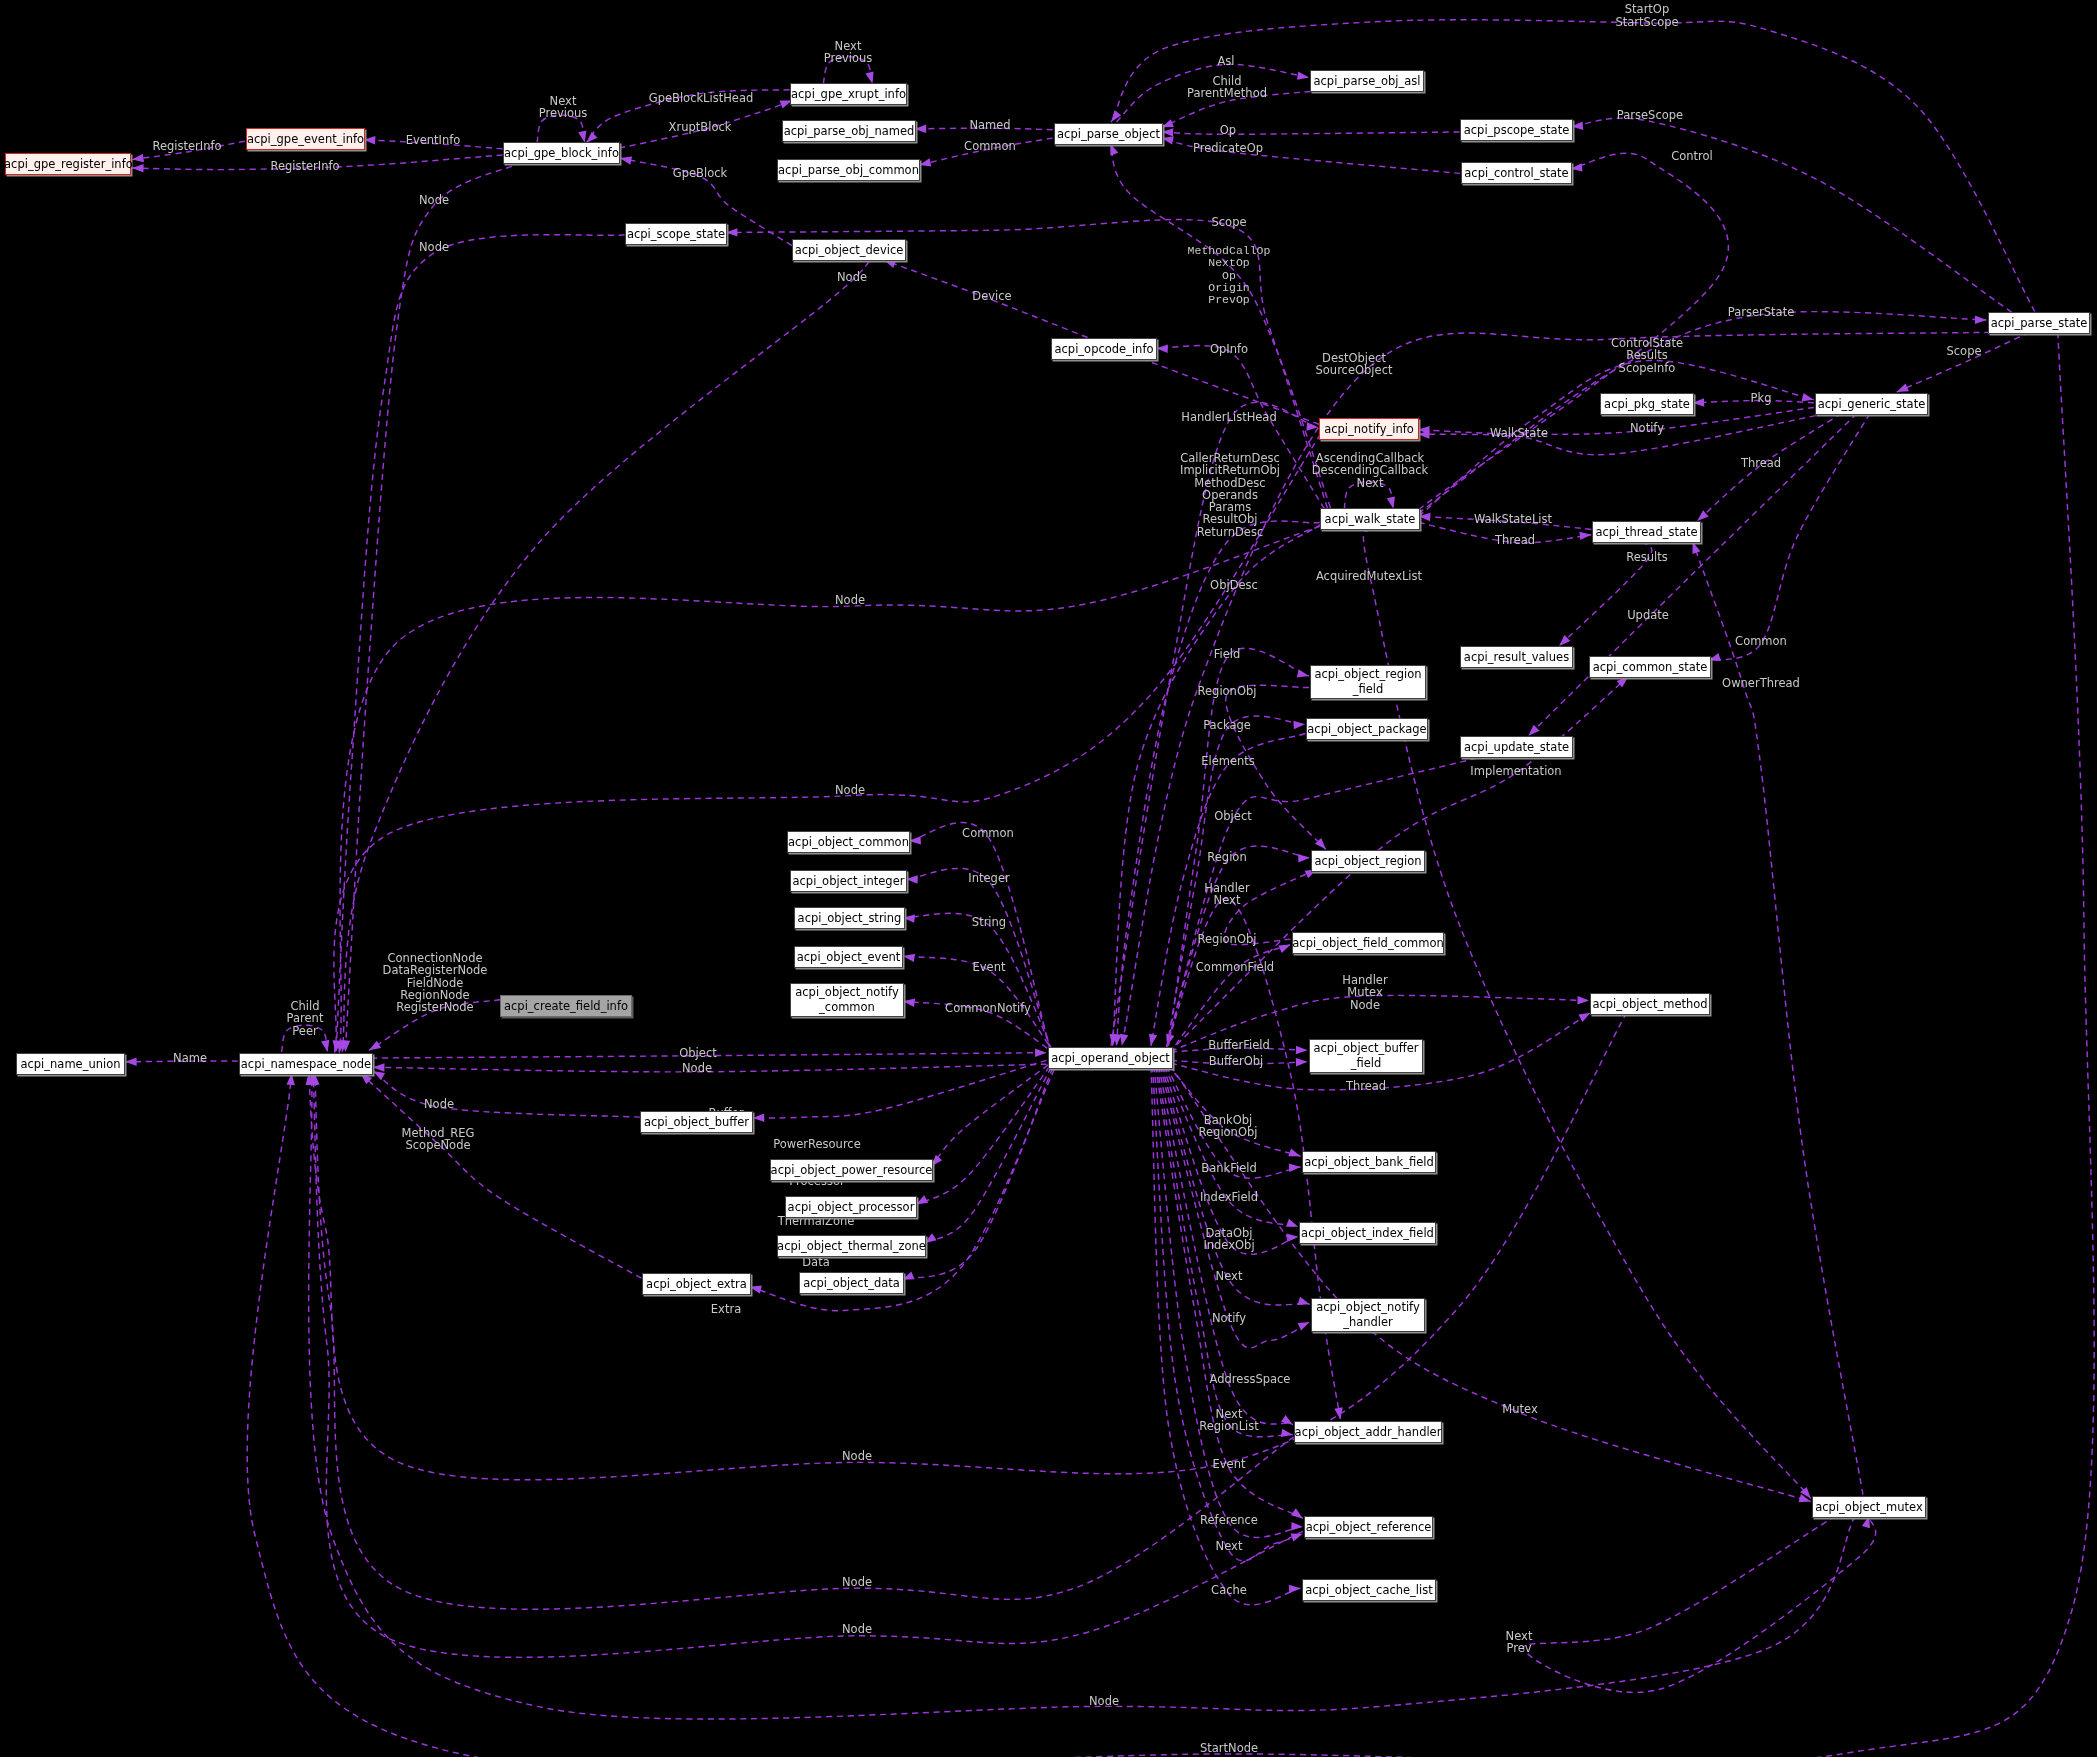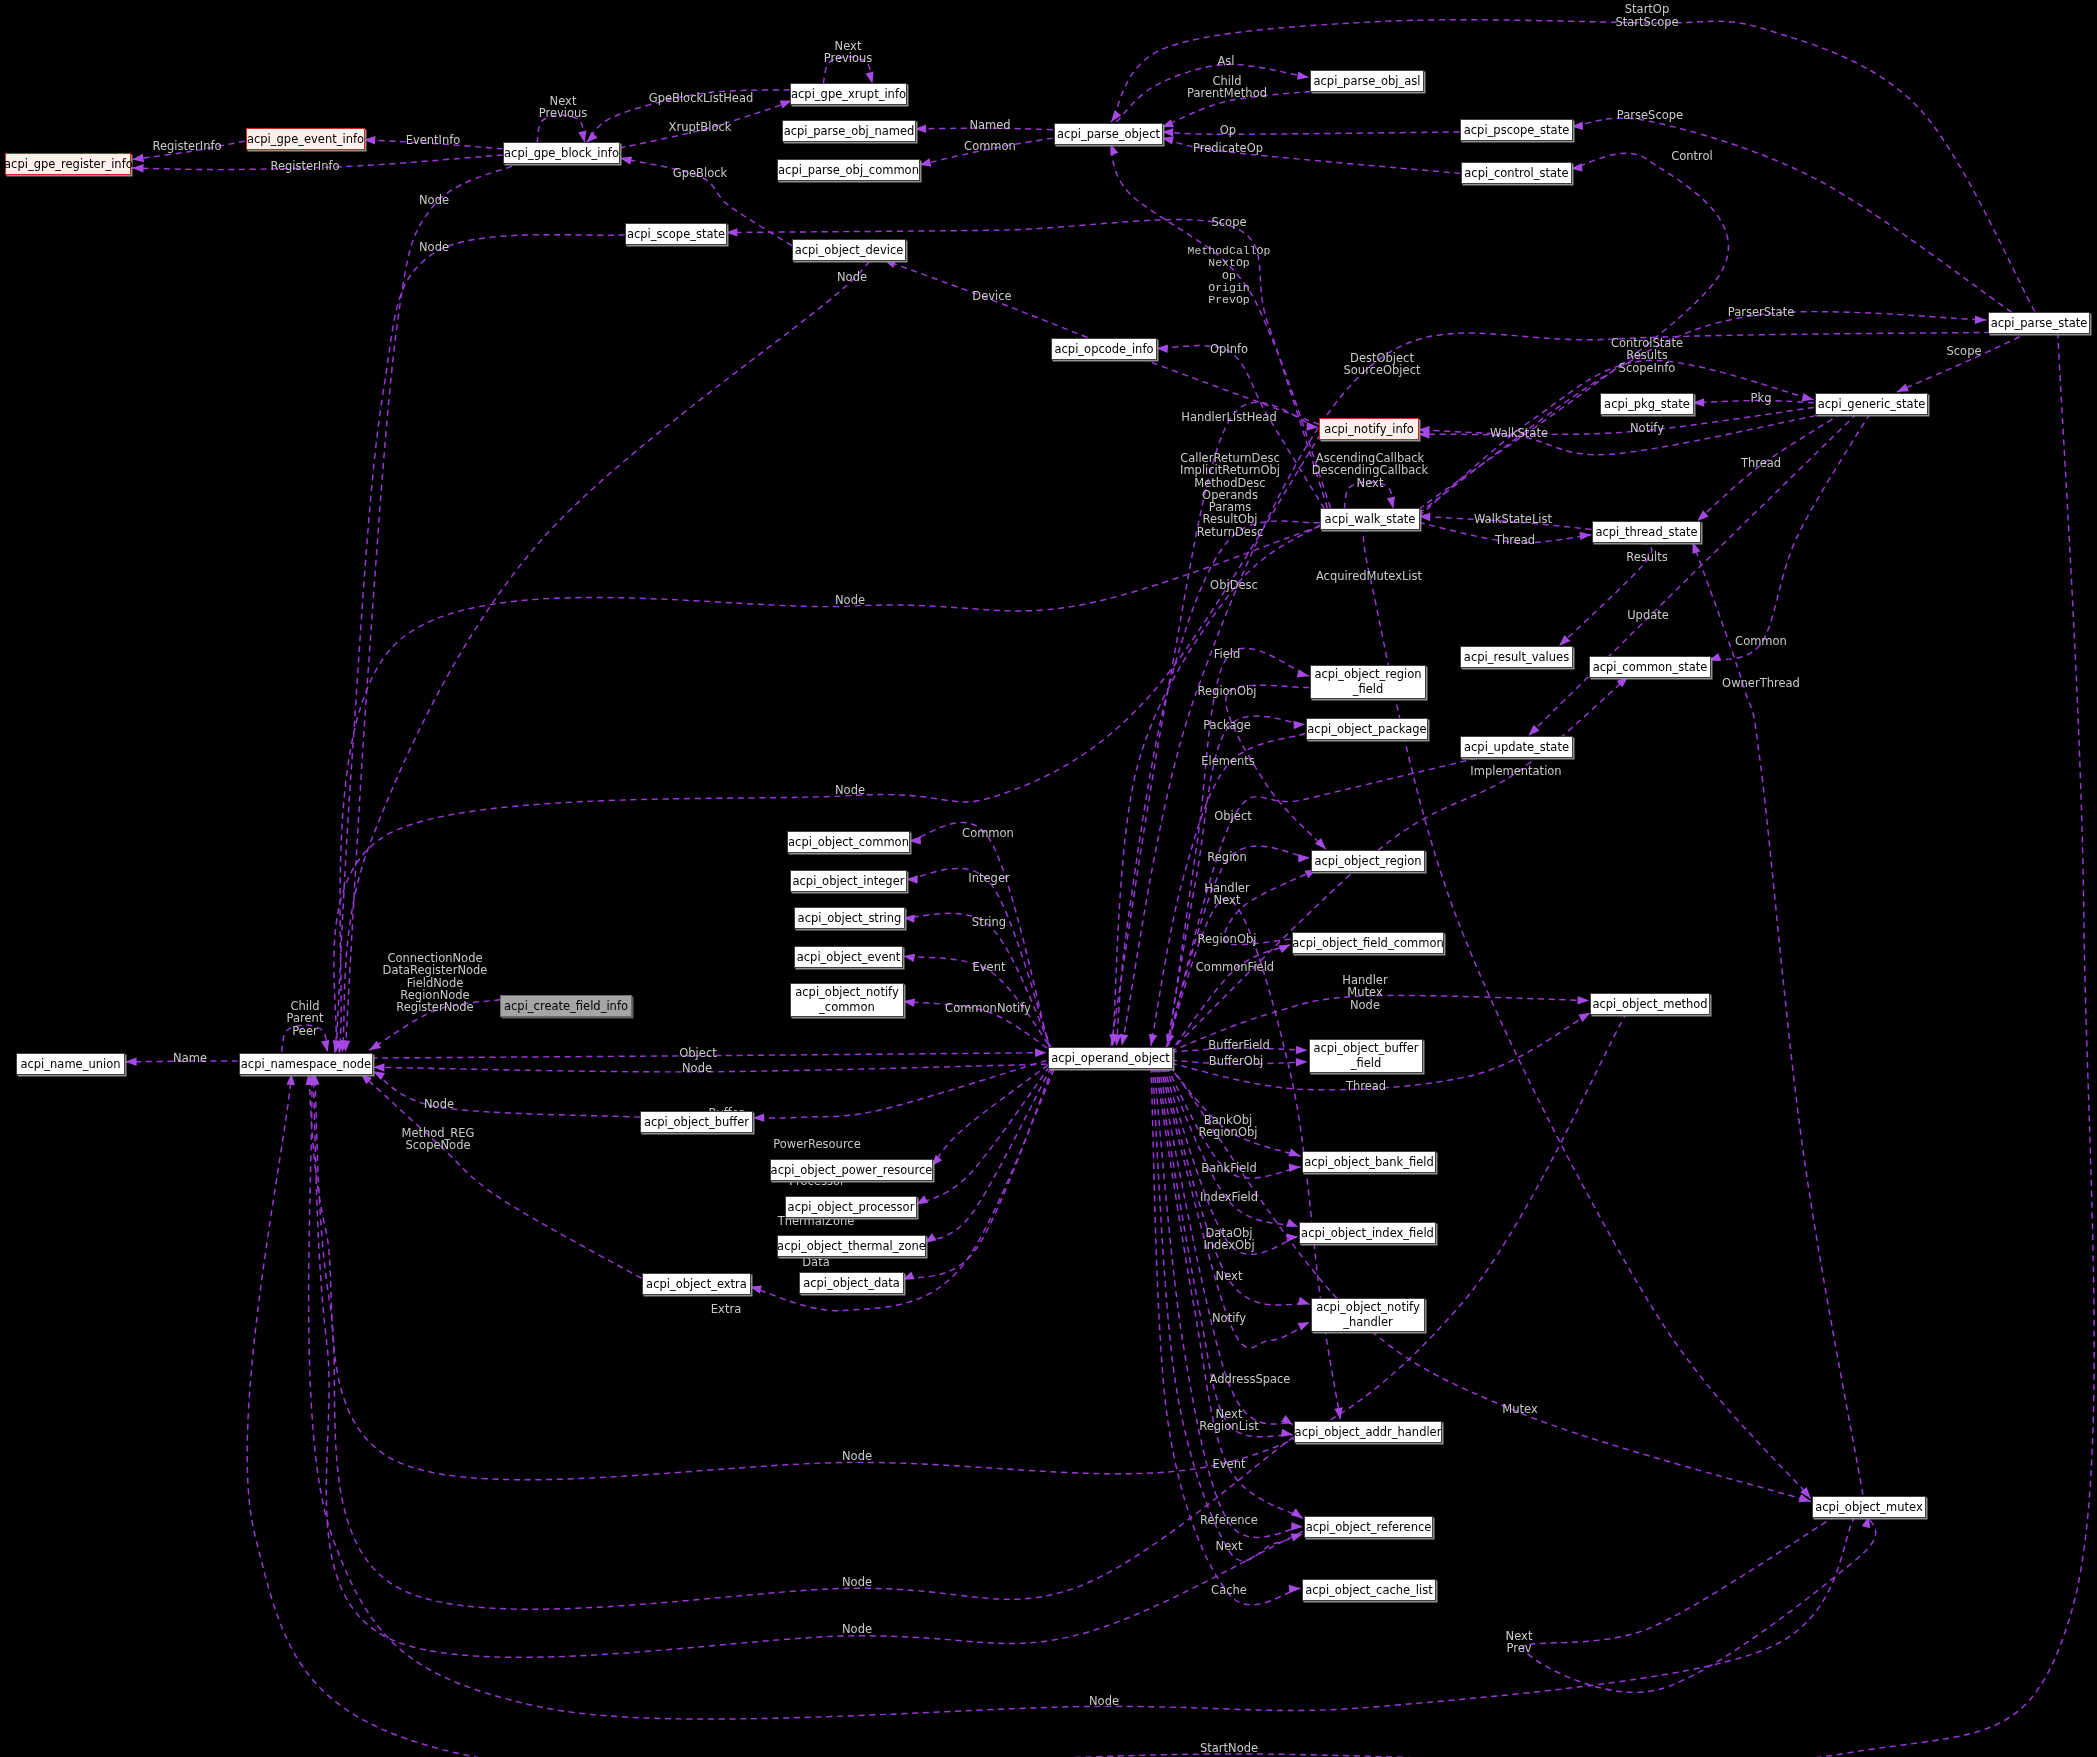--- a/index.html
+++ b/index.html
@@ -328,21 +328,21 @@
     <div class="elabel" style="left: 439px; top: 1104px;">Node</div>
     <div class="elabel" style="left: 438px; top: 1139px;">Method_REG
 ScopeNode</div>
     <div class="elabel" style="left: 726px; top: 1113px;">Buffer</div>
     <div class="elabel" style="left: 817px; top: 1144px;">PowerResource</div>
     <div class="elabel" style="left: 817px; top: 1181px;">Processor</div>
     <div class="elabel" style="left: 816px; top: 1221px;">ThermalZone</div>
     <div class="elabel" style="left: 816px; top: 1262px;">Data</div>
     <div class="elabel" style="left: 726px; top: 1309px;">Extra</div>
     <div class="elabel" style="left: 1234px; top: 585px;">ObjDesc</div>
-    <div class="elabel" style="left: 1382px; top: 364px; text-align: center;">DestObject
+    <div class="elabel" style="left: 1354px; top: 364px; text-align: center;">DestObject
 SourceObject</div>
     <div class="elabel" style="left: 988px; top: 833px;">Common</div>
     <div class="elabel" style="left: 989px; top: 878px;">Integer</div>
     <div class="elabel" style="left: 989px; top: 922px;">String</div>
     <div class="elabel" style="left: 989px; top: 967px;">Event</div>
     <div class="elabel" style="left: 988px; top: 1008px;">CommonNotify</div>
     <div class="node hl" style="left: 5.4px; top: 153px; width: 124px; height: 20px;">acpi_gpe_register_info</div>
     <div class="node hl" style="left: 246px; top: 128px; width: 117px; height: 20px;">acpi_gpe_event_info</div>
     <div class="node" style="left: 503px; top: 142px; width: 115px; height: 20px;">acpi_gpe_block_info</div>
     <div class="node" style="left: 790px; top: 83px; width: 115px; height: 20px;">acpi_gpe_xrupt_info</div>

